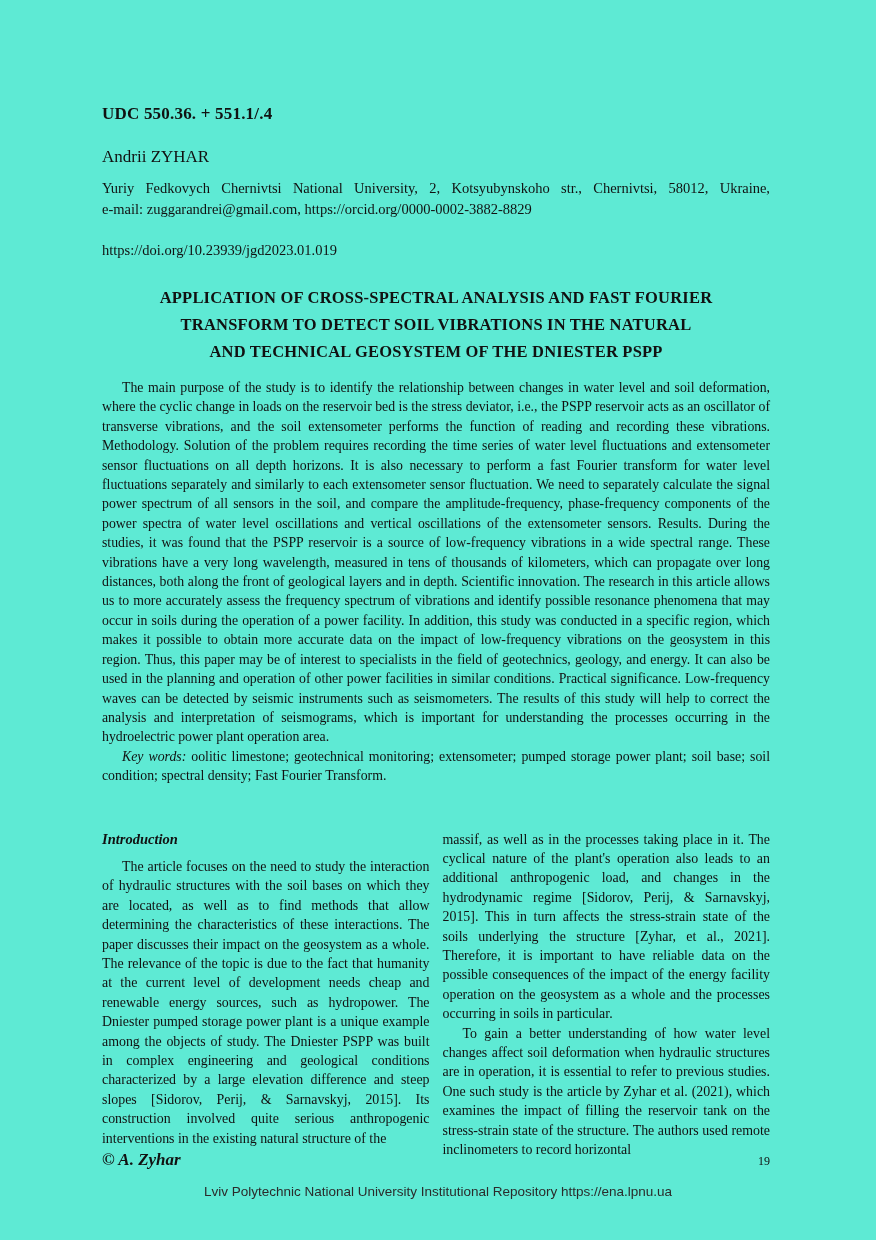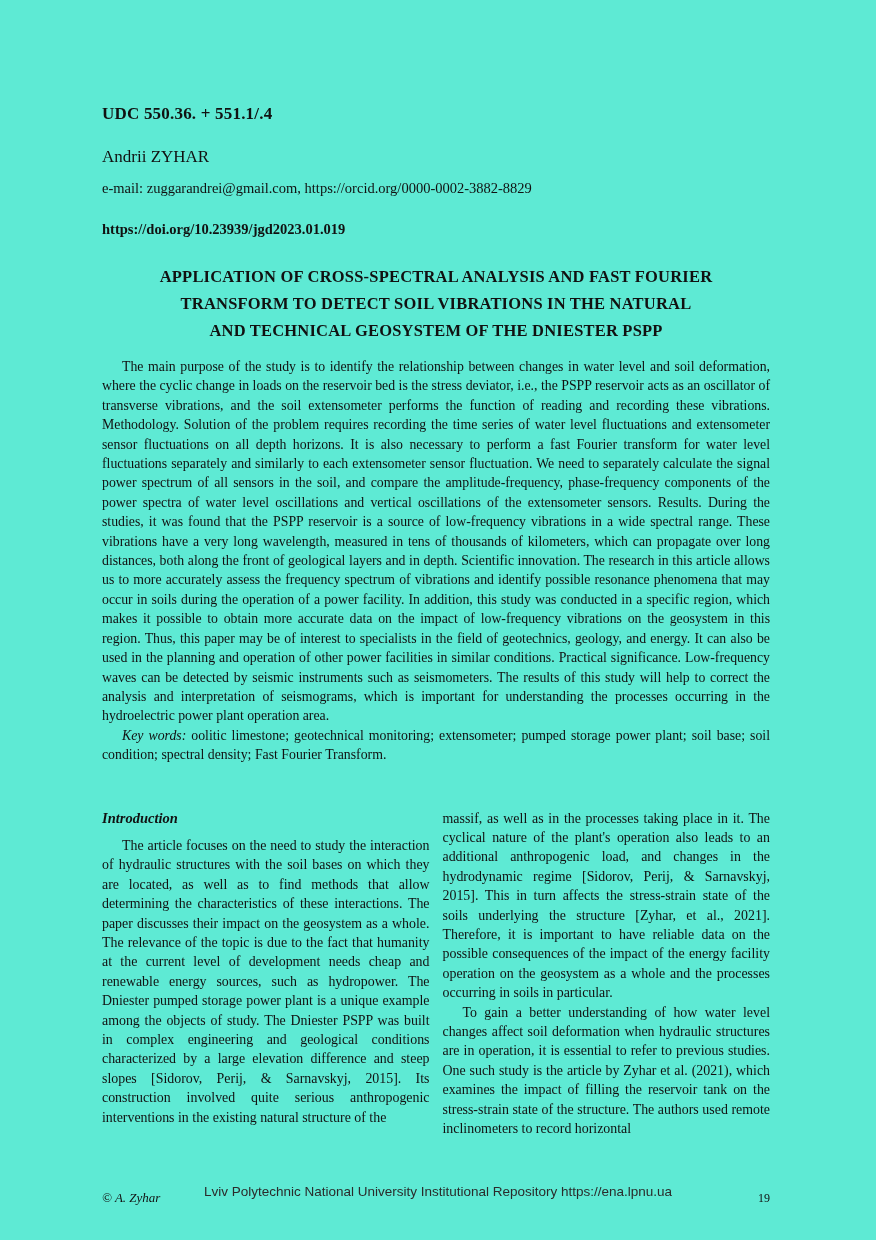--- a/index.html
+++ b/index.html
@@ -40,21 +40,20 @@
   .affil-line1 {
     text-align: justify;
     text-align-last: justify;
   }
   .affil-line2 {
     text-align: left;
   }
   .doi {
     margin-top: 22px;
     font-size: 14.5px;
-    font-weight: bold;
   }
   .title {
     margin-top: 25px;
     text-align: center;
     font-size: 16.5px;
     font-weight: bold;
     line-height: 27px;
     letter-spacing: 0.2px;
   }
   .abstract {
@@ -97,24 +96,23 @@
   .footer-row {
     position: absolute;
     left: 102px;
     top: 1150px;
     width: 668px;
     display: flex;
     justify-content: space-between;
     align-items: baseline;
   }
   .copyright {
-    font-weight: normal;
+    font-weight: bold;
     font-style: italic;
-    font-size: 13px;
-    margin-top: 40px;
+    font-size: 17px;
   }
   .page-number {
     font-size: 12px;
   }
   .repo-line {
     position: absolute;
     left: 0;
     top: 1184px;
     width: 876px;
     text-align: center;
@@ -127,20 +125,21 @@
 <body>
 
 <div class="page">
   <div class="content">
 
     <div class="udc">UDC 550.36. + 551.1/.4</div>
 
     <div class="author">Andrii ZYHAR</div>
 
     <div class="affiliation">
+      <div class="affil-line1">Yuriy Fedkovych Chernivtsi National University, 2, Kotsyubynskoho str., Chernivtsi, 58012, Ukraine,</div>
       <div class="affil-line2">e-mail: zuggarandrei@gmail.com, https://orcid.org/0000-0002-3882-8829</div>
     </div>
 
     <div class="doi">https://doi.org/10.23939/jgd2023.01.019</div>
 
     <div class="title">
       <div>APPLICATION OF CROSS-SPECTRAL ANALYSIS AND FAST FOURIER</div>
       <div>TRANSFORM TO DETECT SOIL VIBRATIONS IN THE NATURAL</div>
       <div>AND TECHNICAL GEOSYSTEM OF THE DNIESTER PSPP</div>
     </div>

